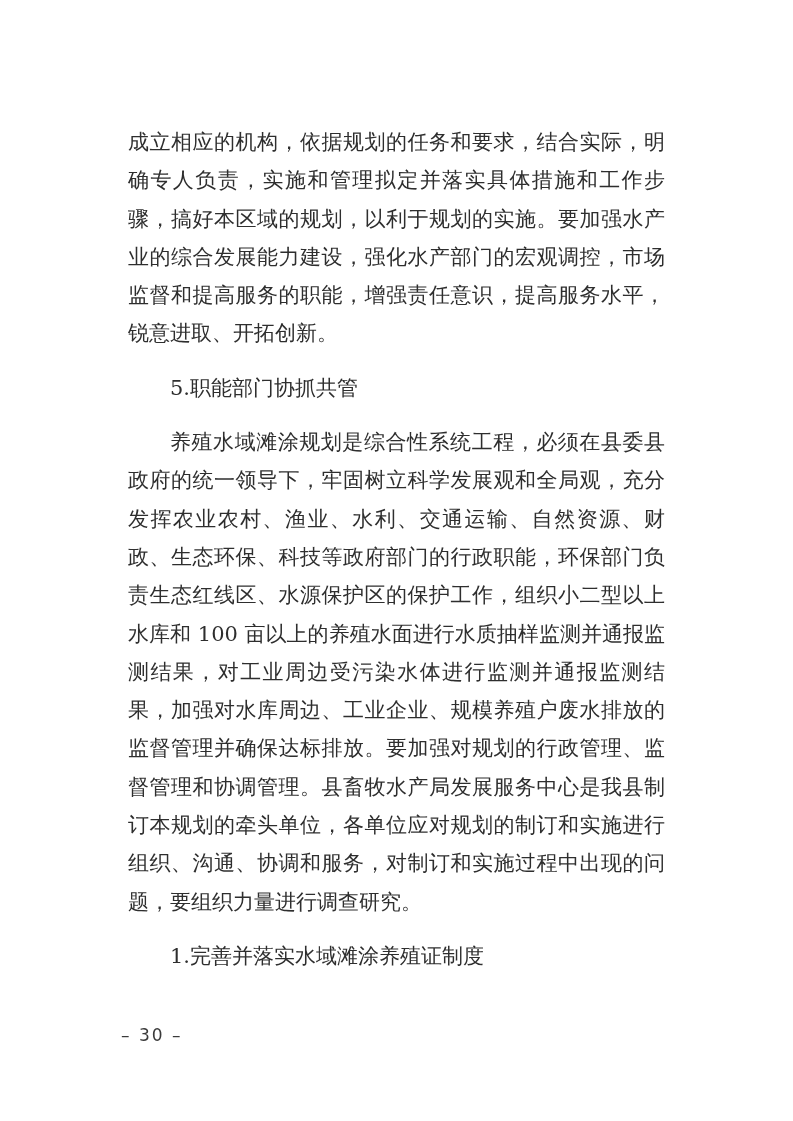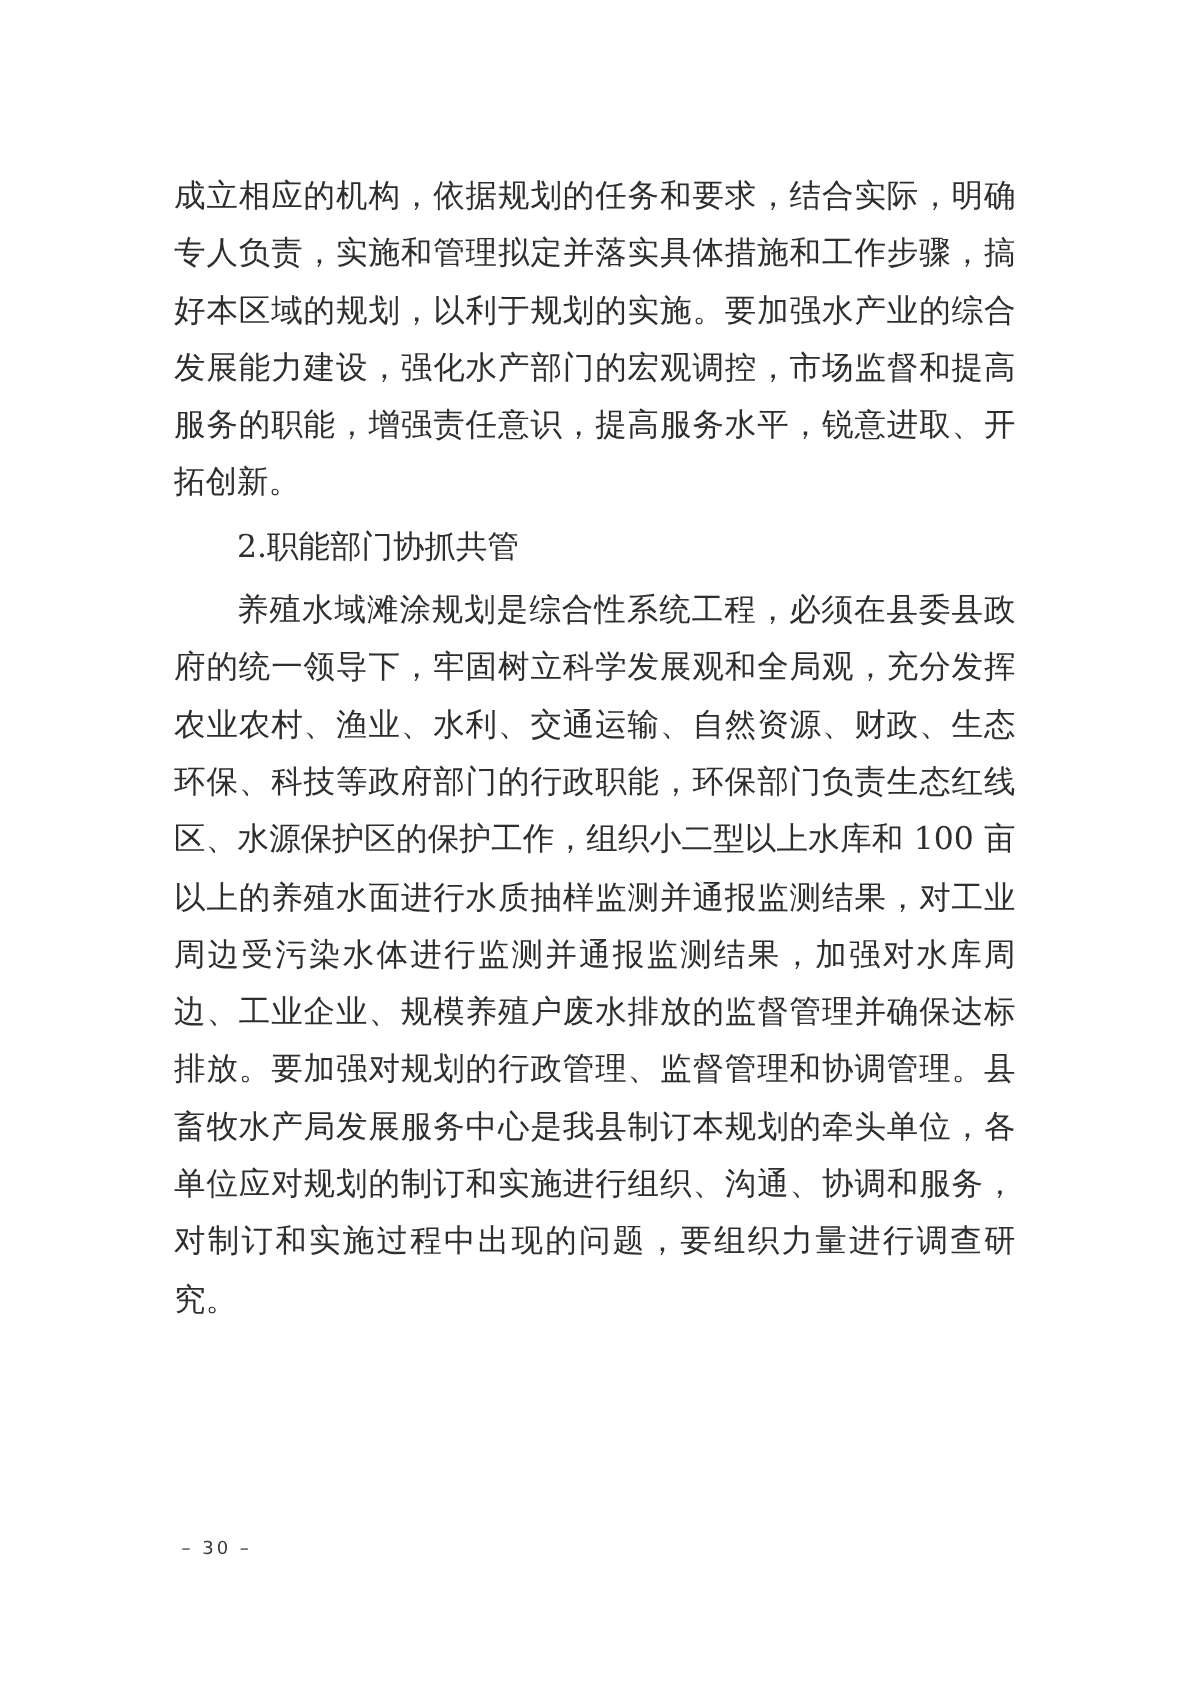--- a/index.html
+++ b/index.html
@@ -19,21 +19,21 @@
   .content {
     position: absolute;
     left: 112px;
     top: 107px;
     width: 569px;
     font-size: 21px;
     line-height: 38.3px;
     text-align: justify;
   }
   .content p {
-    margin: 4px;
+    margin: 16px;
     padding: 0;
   }
   .para-indent {
     text-indent: 2em;
   }
   .para-continuation {
     text-indent: 0;
   }
   .section-heading {
     text-align: center;
@@ -41,37 +41,38 @@
     font-family: "DejaVu Sans", "Liberation Sans", sans-serif;
     font-weight: bold;
     font-size: 22px;
     color: #1e1e1e;
     letter-spacing: 1px;
   }
   .page-footer {
     position: absolute;
     left: 121px;
     top: 1025px;
-    font-size: 12px;
+    font-size: 17px;
     letter-spacing: 2px;
     color: #3a3a3a;
     font-family: "DejaVu Sans", "Liberation Sans", sans-serif;
   }
 </style>
 </head>
 <body>
 
 <div class="page">
 
   <div class="content">
     <p class="para-continuation">成立相应的机构，依据规划的任务和要求，结合实际，明确专人负责，实施和管理拟定并落实具体措施和工作步骤，搞好本区域的规划，以利于规划的实施。要加强水产业的综合发展能力建设，强化水产部门的宏观调控，市场监督和提高服务的职能，增强责任意识，提高服务水平，锐意进取、开拓创新。</p>
 
-    <p class="para-indent">2.职能部门协抓共管</p>
+    <p class="para-indent">5.职能部门协抓共管</p>
 
     <p class="para-indent">养殖水域滩涂规划是综合性系统工程，必须在县委县政府的统一领导下，牢固树立科学发展观和全局观，充分发挥农业农村、渔业、水利、交通运输、自然资源、财政、生态环保、科技等政府部门的行政职能，环保部门负责生态红线区、水源保护区的保护工作，组织小二型以上水库和 100 亩以上的养殖水面进行水质抽样监测并通报监测结果，对工业周边受污染水体进行监测并通报监测结果，加强对水库周边、工业企业、规模养殖户废水排放的监督管理并确保达标排放。要加强对规划的行政管理、监督管理和协调管理。县畜牧水产局发展服务中心是我县制订本规划的牵头单位，各单位应对规划的制订和实施进行组织、沟通、协调和服务，对制订和实施过程中出现的问题，要组织力量进行调查研究。</p>
 
 
+    <p class="para-indent">1.完善并落实水域滩涂养殖证制度</p>
 
   </div>
 
   <div class="page-footer">– 30 –</div>
 
 </div>
 
 </body></html>

